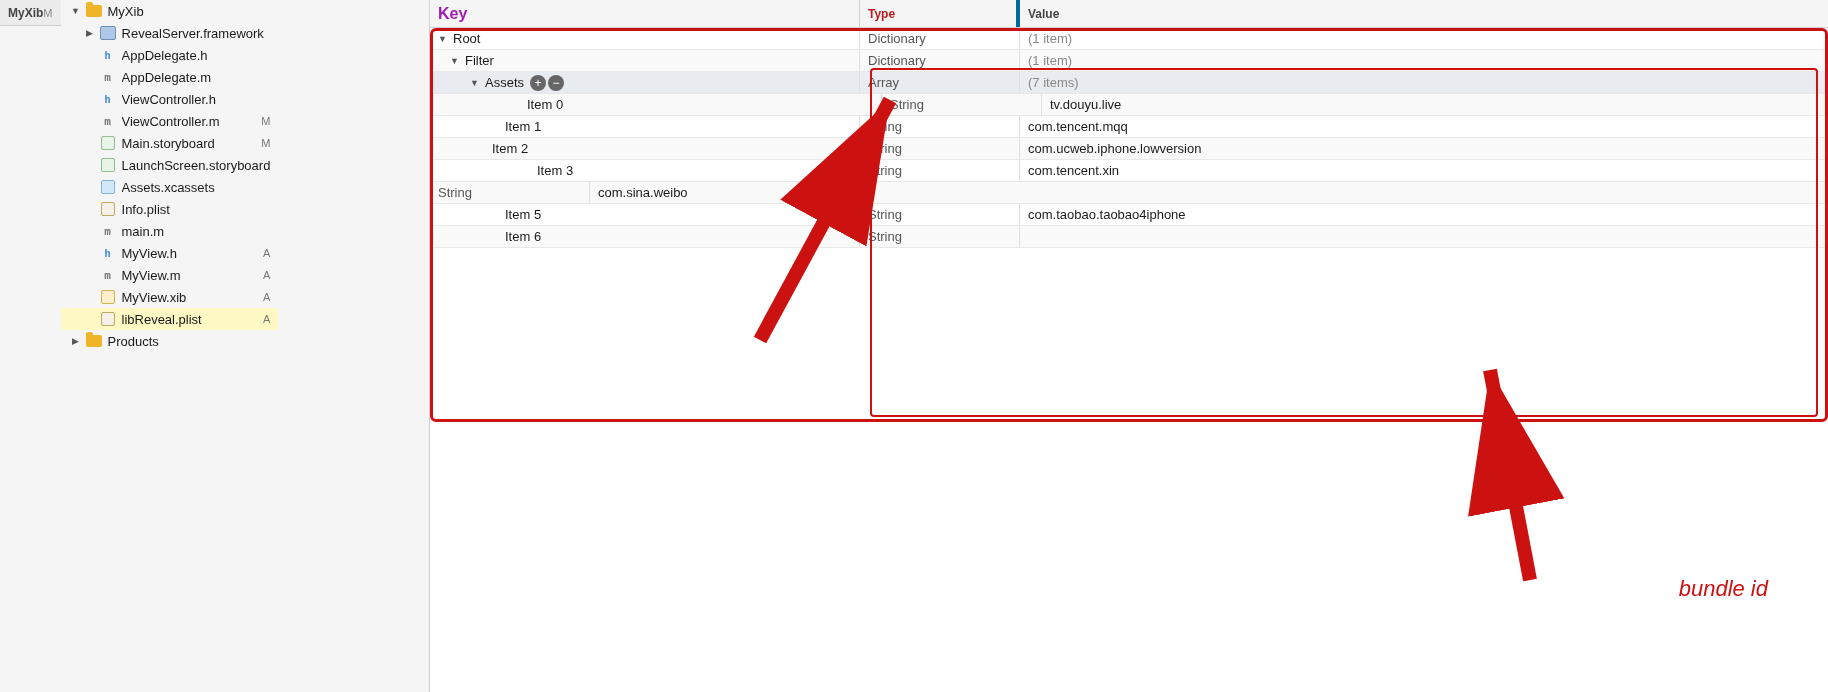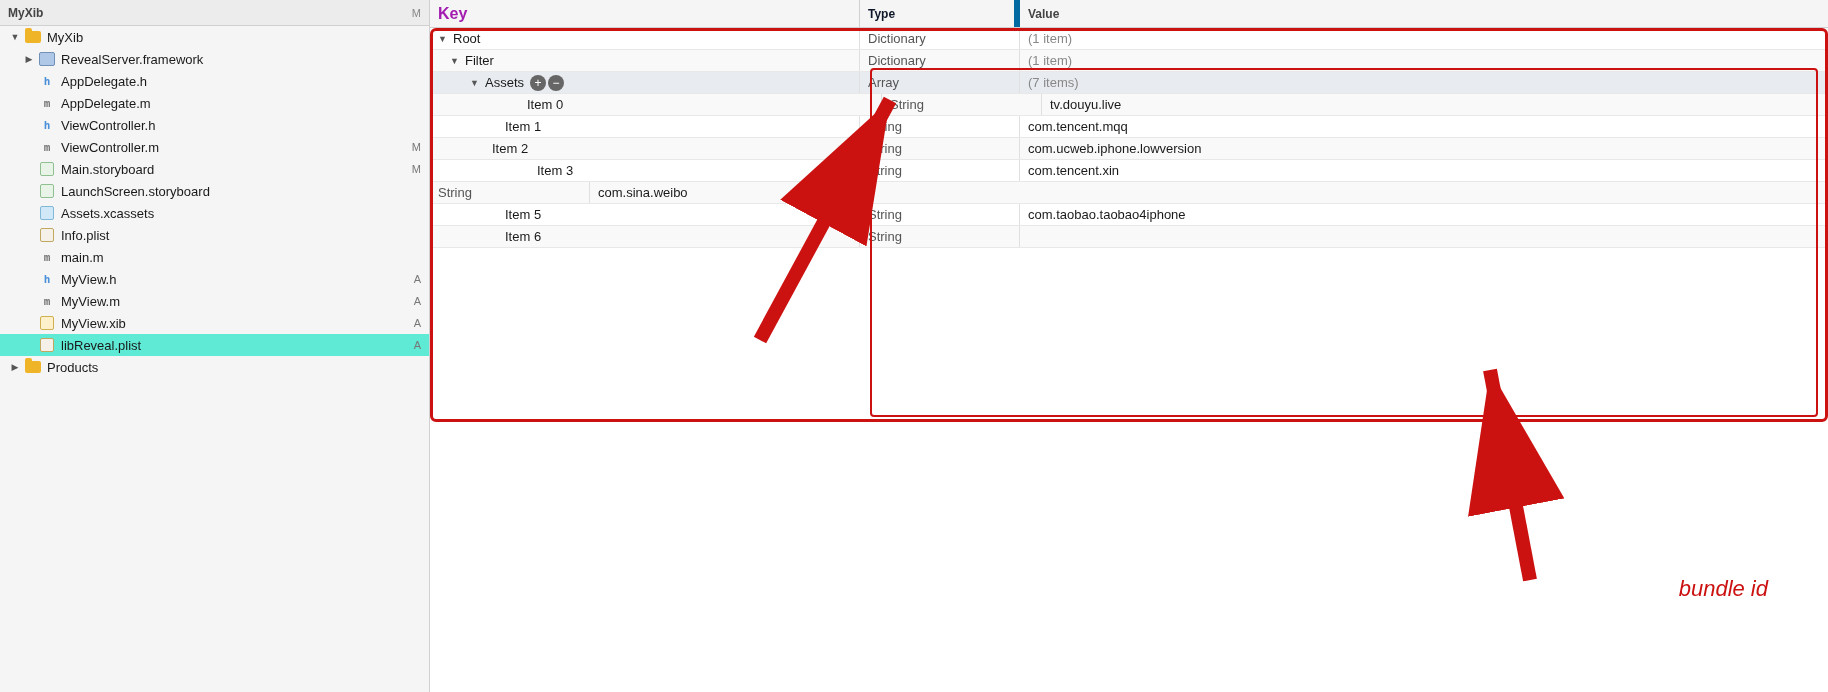--- a/index.html
+++ b/index.html
@@ -21,35 +21,35 @@
     }
 
     
     .sidebar {
       width: 430px;
       min-width: 430px;
       background: #f5f5f5;
       border-right: 1px solid #d0d0d0;
       overflow-y: auto;
       display: flex;
-      flex-direction: column;
+      flex-direction: row;
     }
 
     .sidebar-item {
       display: flex;
       align-items: center;
       padding: 3px 8px;
       cursor: pointer;
       user-select: none;
       height: 22px;
       position: relative;
     }
 
     .sidebar-item.selected {
-      background: #5eead4;
+      background: #fef9c3;
     }
 
     .sidebar-item .disclosure {
       width: 14px;
       height: 14px;
       display: inline-flex;
       align-items: center;
       justify-content: center;
       margin-right: 2px;
       color: #555;
@@ -129,26 +129,26 @@
       align-items: center;
       font-weight: 600;
       color: #a21caf;
       font-size: 16px;
     }
 
     .col-type {
       width: 160px;
       min-width: 160px;
       padding-left: 8px;
-      border-right: 6px solid #0369a1;
+      border-right: 4px solid #0369a1;
       height: 100%;
       display: flex;
       align-items: center;
       font-weight: 600;
-      color: #0f172a;
+      color: #b91c1c;
       font-size: 12px;
     }
 
     .col-value {
       flex: 1;
       padding-left: 8px;
       height: 100%;
       display: flex;
       align-items: center;
       font-weight: 600;

